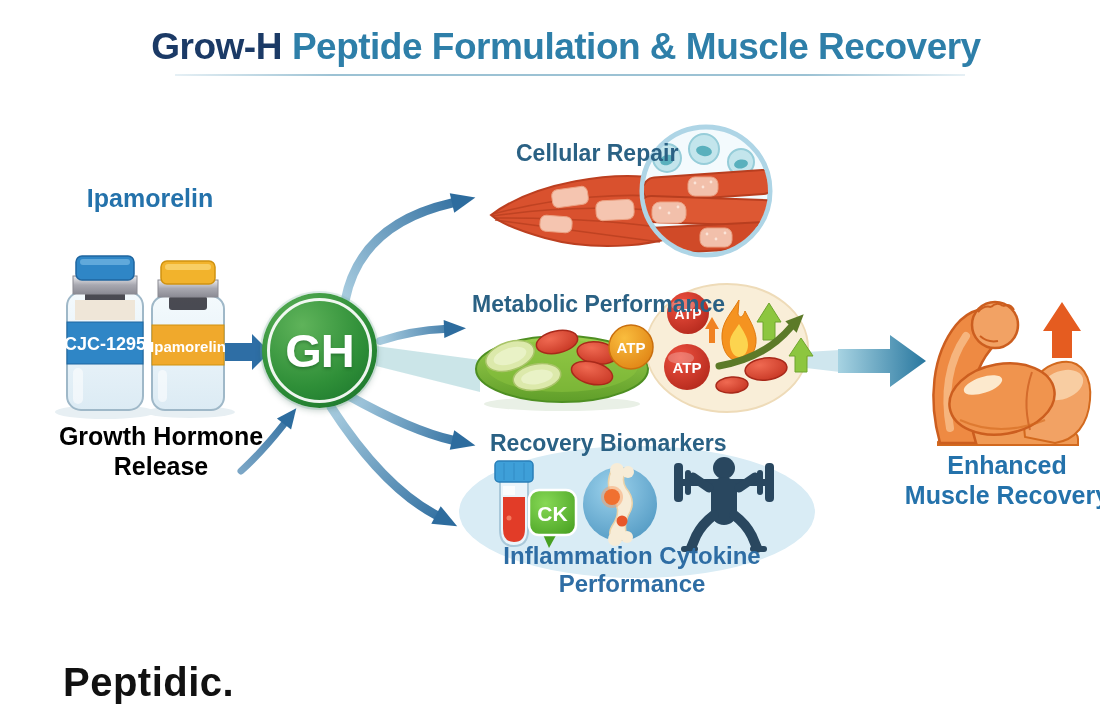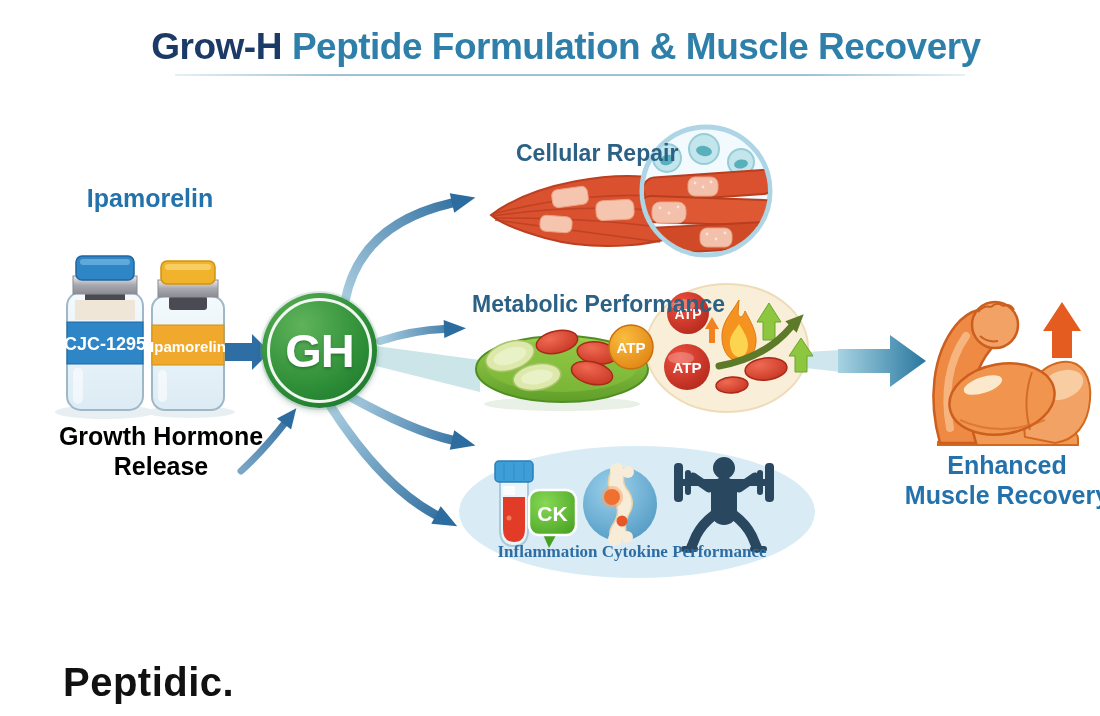--- a/index.html
+++ b/index.html
@@ -13,21 +13,21 @@
   .title .brand{color:#1b3a66;}
   .title .accent{color:#2e7fa9;margin-left:10px;}
   .title-rule{position:absolute;z-index:2;left:175px;top:74px;width:790px;height:2px;
     background:linear-gradient(90deg,#e6f0f5,#9cc2d4 20%,#9cc2d4 80%,#e6f0f5);}
   .pep-heading{left:60px;top:184px;width:180px;text-align:center;font-weight:bold;font-size:25px;line-height:1.18;color:#2472ab;}
   .release{left:55px;top:422px;width:212px;text-align:center;font-weight:bold;font-size:25px;line-height:1.18;color:#000000;}
   .branch-label{font-weight:bold;font-size:23px;color:#2a6184;}
   .cellular-label{left:516px;top:140px;}
   .metabolic-label{left:472px;top:291px;}
   .biomarkers-label{left:490px;top:430px;}
-  .sub-label{left:452px;top:542px;width:360px;text-align:center;font-weight:bold;font-size:17px;color:#2e6da4;font-family:Liberation Serif, serif;}
+  .sub-label{left:452px;top:542px;width:360px;text-align:center;font-weight:bold;font-size:24px;color:#2e6da4;}
   .outcome{left:897px;top:451px;width:220px;text-align:center;font-weight:bold;font-size:25px;line-height:1.18;color:#2472ab;}
   .logo{left:63px;top:660px;font-size:40px;font-weight:600;color:#111111;letter-spacing:0.5px;}
   .hub{
     position:absolute;z-index:2;left:262px;top:293px;width:115px;height:115px;border-radius:50%;
     background:radial-gradient(circle at 35% 28%, #5fb35a, #2f8f38 55%, #17702a 95%);
     box-shadow:0 3px 6px rgba(30,80,60,.25), 0 0 0 2px rgba(130,190,170,.25);
     display:flex;align-items:center;justify-content:center;
   }
   .hub-ring{position:absolute;inset:5px;border:3px solid rgba(255,255,255,.92);border-radius:50%;}
   .hub-text{color:#fff;font-weight:bold;font-size:47px;letter-spacing:-1px;text-shadow:0 2px 3px rgba(0,60,20,.35);}
@@ -316,20 +316,21 @@
     <div>Release</div>
   </div>
 
   <div class="hub">
     <div class="hub-ring"></div>
     <span class="hub-text">GH</span>
   </div>
 
   <div class="txt branch-label cellular-label">Cellular Repair</div>
   <div class="txt branch-label metabolic-label">Metabolic Performance</div>
+  <div class="txt branch-label biomarkers-label">Recovery Biomarkers</div>
   <div class="txt sub-label">Inflammation Cytokine Performance</div>
 
   <div class="txt outcome">
     <div>Enhanced</div>
     <div>Muscle Recovery</div>
   </div>
 
   <div class="txt logo">Peptidic.</div>
 </div>
 

